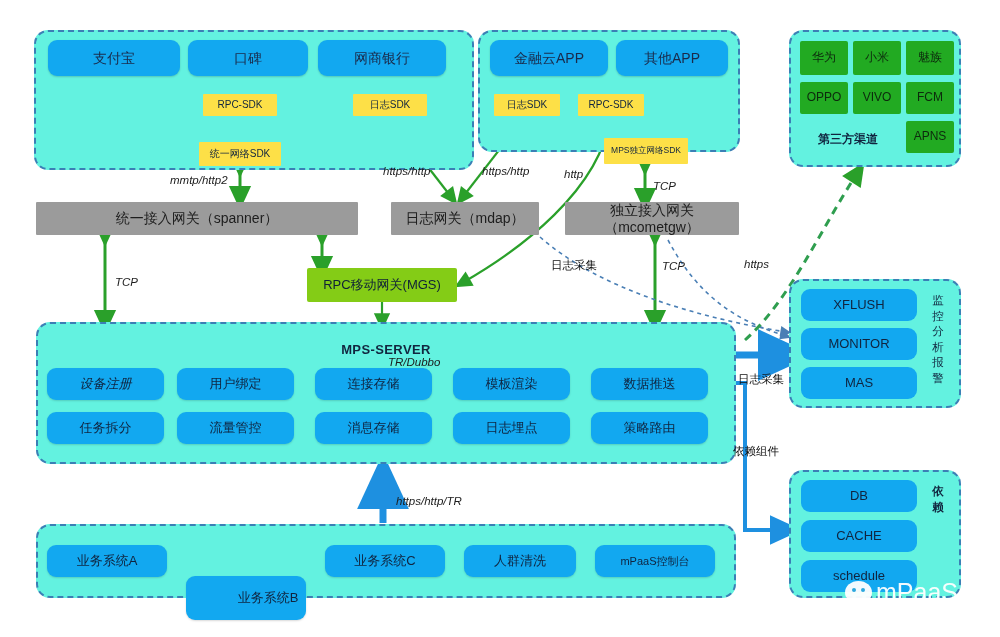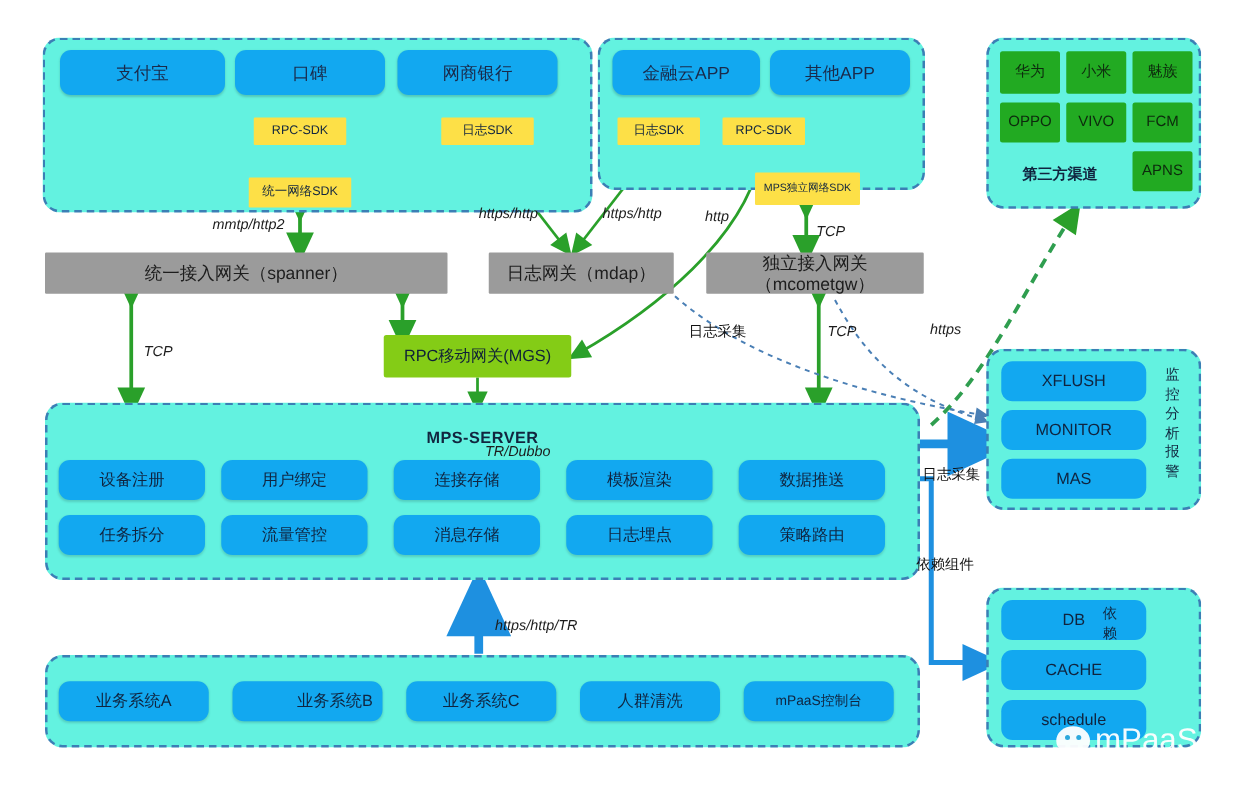--- a/index.html
+++ b/index.html
@@ -231,50 +231,50 @@
 
   <div class="node gw" style="left:36px; top:202px; width:322px; height:33px;">统一接入网关（spanner）</div>
   <div class="node gw" style="left:391px; top:202px; width:148px; height:33px;">日志网关（mdap）</div>
   <div class="node gw" style="left:565px; top:202px; width:174px; height:33px;">独立接入网关（mcometgw）</div>
 
   <div class="node mgs" style="left:307px; top:268px; width:150px; height:34px;">RPC移动网关(MGS)</div>
 
   <div class="grp" style="left:36px; top:322px; width:700px; height:142px;"></div>
   <div class="ttl" style="left:0; top:342px; width:772px; text-align:center;">MPS-SERVER</div>
 
-  <div class="node tile" style="left:47px; top:368px; width:117px; height:32px;">设备注册</div>
+  <div class="node tile" style="left:47px; top:368px; width:117px; height:32px;font-style:italic;">设备注册</div>
   <div class="node tile" style="left:177px; top:368px; width:117px; height:32px;">用户绑定</div>
   <div class="node tile" style="left:315px; top:368px; width:117px; height:32px;">连接存储</div>
   <div class="node tile" style="left:453px; top:368px; width:117px; height:32px;">模板渲染</div>
   <div class="node tile" style="left:591px; top:368px; width:117px; height:32px;">数据推送</div>
 
   <div class="node tile" style="left:47px; top:412px; width:117px; height:32px;">任务拆分</div>
   <div class="node tile" style="left:177px; top:412px; width:117px; height:32px;">流量管控</div>
   <div class="node tile" style="left:315px; top:412px; width:117px; height:32px;">消息存储</div>
   <div class="node tile" style="left:453px; top:412px; width:117px; height:32px;">日志埋点</div>
   <div class="node tile" style="left:591px; top:412px; width:117px; height:32px;">策略路由</div>
 
   <div class="grp" style="left:36px; top:524px; width:700px; height:74px;"></div>
   <div class="node tile" style="left:47px; top:545px; width:120px; height:32px;">业务系统A</div>
-  <div class="node tile" style="left:186px; top:545px; width:120px; height:32px;padding-left:44px;">业务系统B</div>
+  <div class="node tile" style="left:186px; top:576px; width:120px; height:44px;padding-left:44px;">业务系统B</div>
   <div class="node tile" style="left:325px; top:545px; width:120px; height:32px;">业务系统C</div>
   <div class="node tile" style="left:464px; top:545px; width:112px; height:32px;">人群清洗</div>
   <div class="node tile" style="left:595px; top:545px; width:120px; height:32px; font-size:11px;">mPaaS控制台</div>
 
   <div class="grp" style="left:789px; top:279px; width:172px; height:129px;"></div>
   <div class="node sidebox" style="left:801px; top:289px; width:116px; height:32px;">XFLUSH</div>
   <div class="node sidebox" style="left:801px; top:328px; width:116px; height:32px;">MONITOR</div>
   <div class="node sidebox" style="left:801px; top:367px; width:116px; height:32px;">MAS</div>
   <div class="vlabel" style="left:930px; top:293px;">监控分析报警</div>
 
   <div class="grp" style="left:789px; top:470px; width:172px; height:128px;"></div>
   <div class="node sidebox" style="left:801px; top:480px; width:116px; height:32px;">DB</div>
   <div class="node sidebox" style="left:801px; top:520px; width:116px; height:32px;">CACHE</div>
   <div class="node sidebox" style="left:801px; top:560px; width:116px; height:32px;">schedule</div>
-  <div class="vlabel" style="left:880px; top:484px;">依赖</div>
+  <div class="vlabel" style="left:930px; top:484px;font-weight:bold;">依赖</div>
 
   <div class="lbl" style="left:170px; top:174px;">mmtp/http2</div>
   <div class="lbl" style="left:383px; top:165px;">https/http</div>
   <div class="lbl" style="left:482px; top:165px;">https/http</div>
   <div class="lbl" style="left:564px; top:168px;">http</div>
   <div class="lbl" style="left:653px; top:180px;">TCP</div>
   <div class="lbl" style="left:115px; top:276px;">TCP</div>
   <div class="lbl" style="left:662px; top:260px;">TCP</div>
   <div class="lbl" style="left:388px; top:308px;margin-top:48px;">TR/Dubbo</div>
   <div class="lbl-cn" style="left:551px; top:258px;">日志采集</div>

